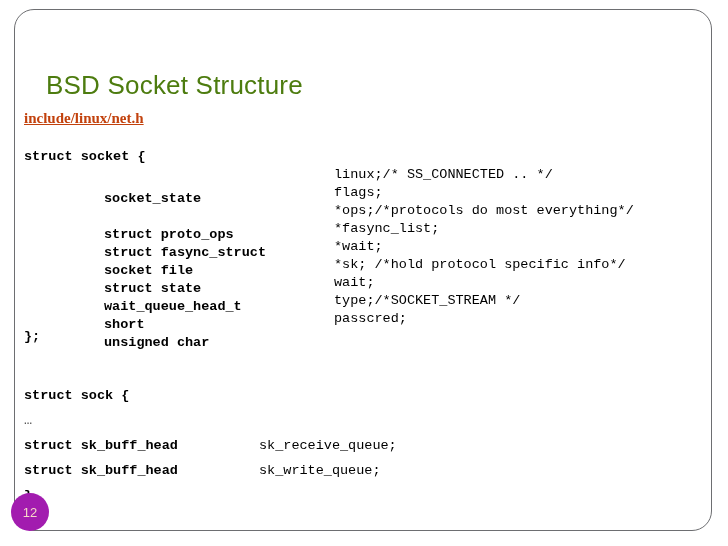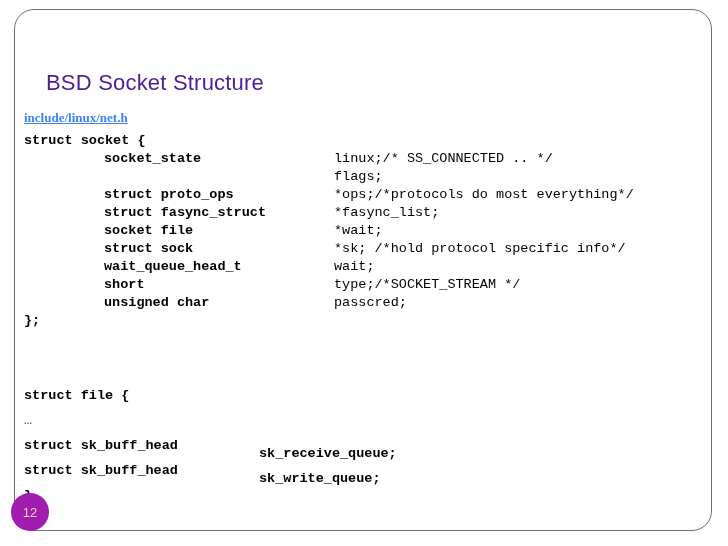--- a/index.html
+++ b/index.html
@@ -27,45 +27,45 @@
     box-sizing: border-box;
     background: #ffffff;
   }
 
   
   #slide-title {
     position: absolute;
     left: 46px;
     top: 70px;
     font-family: "Liberation Sans", sans-serif;
-    font-size: 22px;
+    font-size: 26px;
     font-weight: 400;
-    color: #4c1d95;
+    color: #4d7c0f;
     letter-spacing: 0.2px;
     white-space: nowrap;
   }
 
   
   #file-path {
     position: absolute;
     left: 24px;
     top: 110px;
     font-family: "Liberation Serif", serif;
-    font-size: 13px;
+    font-size: 15px;
     font-weight: bold;
-    color: #3b82f6;
+    color: #c2410c;
     text-decoration: underline;
     white-space: nowrap;
   }
 
   
   #code-block {
     position: absolute;
     left: 24px;
-    top: 132px;
+    top: 148px;
     width: 690px;
   }
   .code-line {
     position: relative;
     height: 18px;
     line-height: 18px;
     white-space: pre;
     font-family: "Liberation Mono", "DejaVu Sans Mono", monospace;
     font-size: 13.5px;
     color: #000000;
@@ -77,20 +77,21 @@
   }
   .code-line .col-right {
     position: absolute;
     left: 310px;
     top: 0;
     font-weight: normal;
     white-space: pre;
   }
   .code-line.indent .col-left {
     padding-left: 80px;
+    margin-top: 24px;
   }
 
   
   #code-block-2 {
     position: absolute;
     left: 24px;
     top: 383px;
     width: 690px;
   }
   .code-line2 {
@@ -104,22 +105,22 @@
     color: #000000;
   }
   .code-line2 .col-left {
     display: inline-block;
     font-weight: bold;
     white-space: pre;
   }
   .code-line2 .col-right {
     position: absolute;
     left: 235px;
-    top: 8px;
-    font-weight: bold;
+    top: 0;
+    font-weight: normal;
     white-space: pre;
   }
   .ellipsis-line {
     position: relative;
     height: 25px;
     line-height: 25px;
     font-family: "Liberation Mono", "DejaVu Sans Mono", monospace;
     font-size: 13.5px;
     color: #4a4a4a;
   }
@@ -151,28 +152,28 @@
 
 <div id="file-path">include/linux/net.h</div>
 
 <div id="code-block">
     <div class="code-line"><span class="col-left">struct socket {</span></div>
     <div class="code-line indent"><span class="col-left">socket_state</span><span class="col-right">linux;/* SS_CONNECTED .. */</span></div>
     <div class="code-line indent"><span class="col-right">flags;</span></div>
     <div class="code-line indent"><span class="col-left">struct proto_ops</span><span class="col-right">*ops;/*protocols do most everything*/</span></div>
     <div class="code-line indent"><span class="col-left">struct fasync_struct</span><span class="col-right">*fasync_list;</span></div>
     <div class="code-line indent"><span class="col-left">socket file</span><span class="col-right">*wait;</span></div>
-    <div class="code-line indent"><span class="col-left">struct sock</span><span class="col-right">*sk; /*hold protocol specific info*/</span></div>
+    <div class="code-line indent"><span class="col-left">struct state</span><span class="col-right">*sk; /*hold protocol specific info*/</span></div>
     <div class="code-line indent"><span class="col-left">wait_queue_head_t</span><span class="col-right">wait;</span></div>
     <div class="code-line indent"><span class="col-left">short</span><span class="col-right">type;/*SOCKET_STREAM */</span></div>
     <div class="code-line indent"><span class="col-left">unsigned char</span><span class="col-right">passcred;</span></div>
     <div class="code-line"><span class="col-left">};</span></div>
   </div>
 
 <div id="code-block-2">
-    <div class="code-line2"><span class="col-left">struct file {</span></div>
+    <div class="code-line2"><span class="col-left">struct sock {</span></div>
     <div class="ellipsis-line"><span class="col-left">…</span></div>
     <div class="code-line2"><span class="col-left">struct sk_buff_head</span><span class="col-right">sk_receive_queue;</span></div>
     <div class="code-line2"><span class="col-left">struct sk_buff_head</span><span class="col-right">sk_write_queue;</span></div>
     <div class="code-line2"><span class="col-left">}</span></div>
   </div>
 
 <div id="page-badge">12</div>
 
 </body></html>

